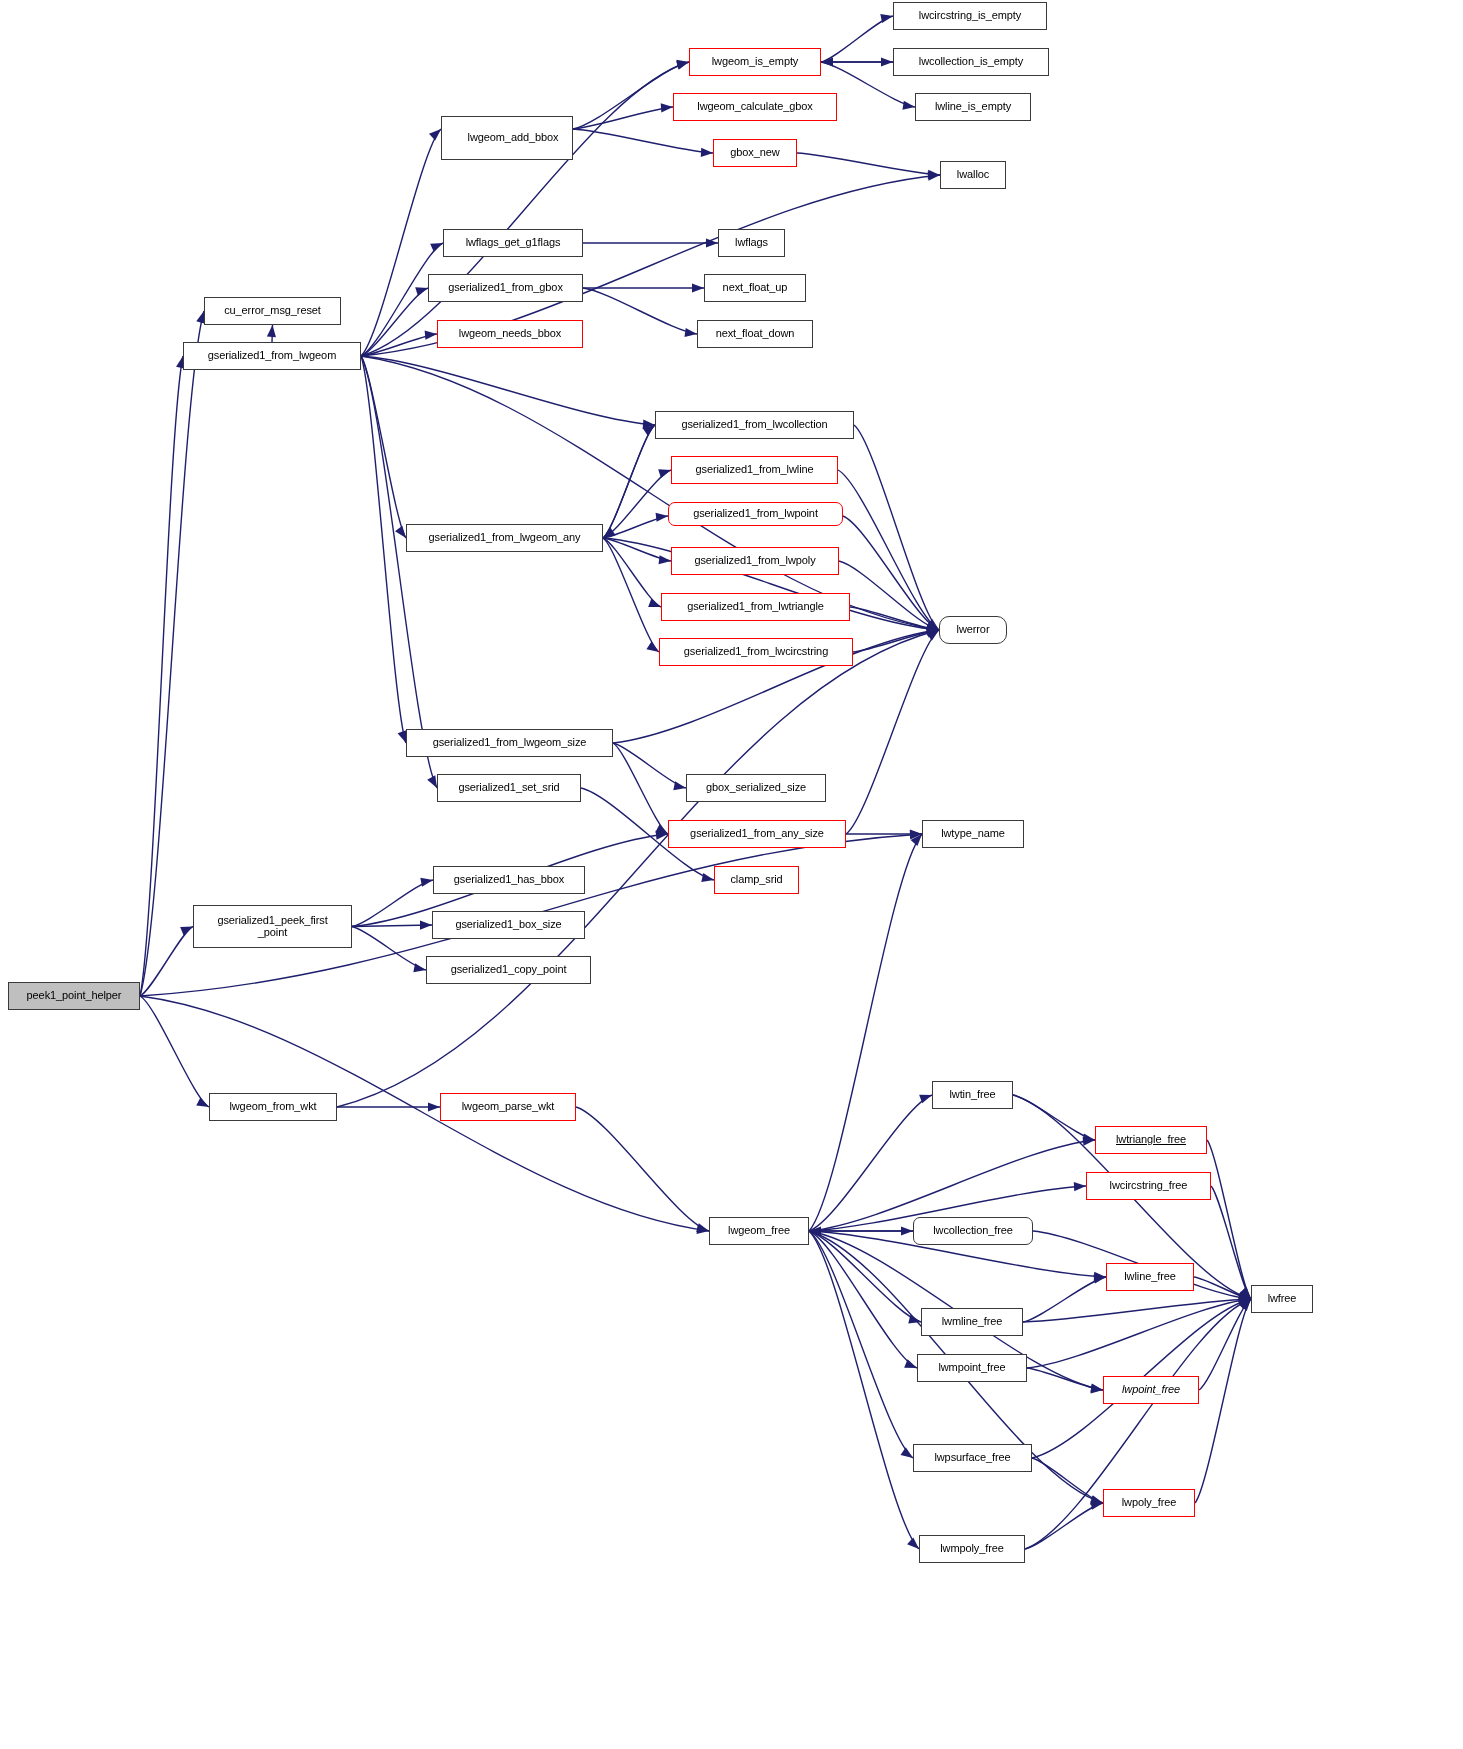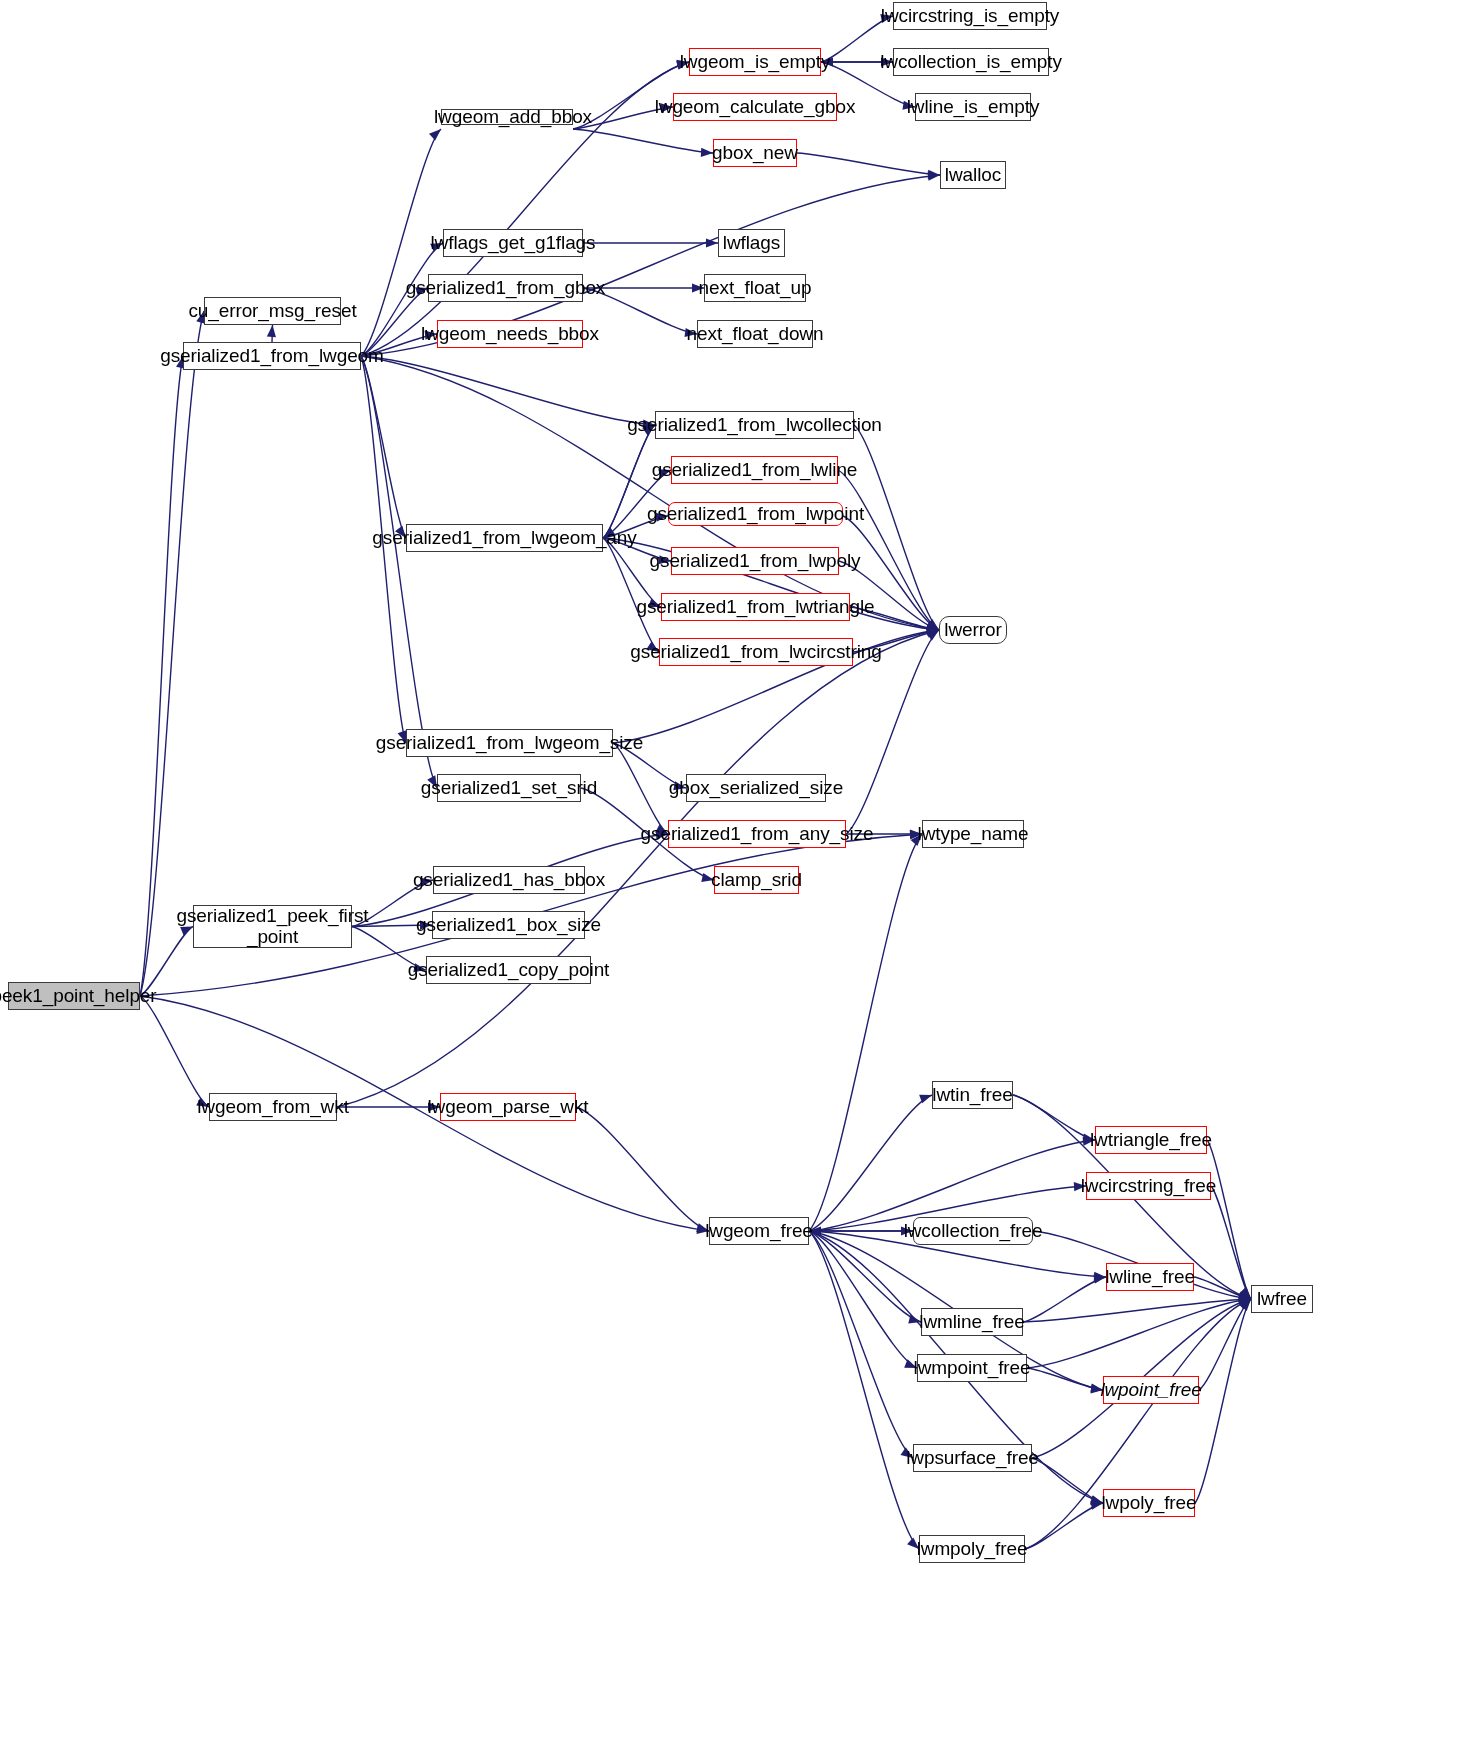--- a/index.html
+++ b/index.html
@@ -32,21 +32,21 @@
   }
   .node {
     position: absolute;
     box-sizing: border-box;
     display: flex;
     align-items: center;
     justify-content: center;
     background: #ffffff;
     border: 1.3px solid #3a3a3a;
     color: #000000;
-    font-size: 19px;
+    font-size: 11px;
     line-height: 1.08;
     text-align: center;
     white-space: pre-line;
     letter-spacing: -0.1px;
   }
   .node.red {
     border-color: #ff0000;
   }
   .node.current {
     background: #bfbfbf;
@@ -228,21 +228,21 @@
       <polygon points="0,0 -12,-4.6 -12,4.6" class="edge-head" fill="#1f1f6e" transform="translate(1103,1503) rotate(-10.68705369793701)"></polygon>
       <path class="edge-path" d="M1025,1549 C1088.3343683678195,1526.580754560064 1187.6656316321805,1321.419245439936 1251,1299" stroke="#1f1f6e"></path>
       <polygon points="0,0 -12,-4.6 -12,4.6" class="edge-head" fill="#1f1f6e" transform="translate(1251,1299) rotate(-19.493061911150956)"></polygon>
     </svg>
   <div id="node-layer">
       <div class="node" style="left: 893px; top: 2px; width: 154px; height: 28px;">lwcircstring_is_empty</div>
       <div class="node red" style="left: 689px; top: 48px; width: 132px; height: 28px;">lwgeom_is_empty</div>
       <div class="node" style="left: 893px; top: 48px; width: 156px; height: 28px;">lwcollection_is_empty</div>
       <div class="node red" style="left: 673px; top: 93px; width: 164px; height: 28px;">lwgeom_calculate_gbox</div>
       <div class="node" style="left: 915px; top: 93px; width: 116px; height: 28px;">lwline_is_empty</div>
-      <div class="node" style="left: 441px; top: 109px; width: 132px; height: 16px; padding-left: 12px;">lwgeom_add_bbox</div>
+      <div class="node" style="left: 441px; top: 116px; width: 132px; height: 44px; padding-left: 12px;">lwgeom_add_bbox</div>
       <div class="node red" style="left: 713px; top: 139px; width: 84px; height: 28px;">gbox_new</div>
       <div class="node" style="left: 940px; top: 161px; width: 66px; height: 28px;">lwalloc</div>
       <div class="node" style="left: 443px; top: 229px; width: 140px; height: 28px;">lwflags_get_g1flags</div>
       <div class="node" style="left: 718px; top: 229px; width: 67px; height: 28px;">lwflags</div>
       <div class="node" style="left: 428px; top: 274px; width: 155px; height: 28px;">gserialized1_from_gbox</div>
       <div class="node" style="left: 704px; top: 274px; width: 102px; height: 28px;">next_float_up</div>
       <div class="node" style="left: 204px; top: 297px; width: 137px; height: 28px;">cu_error_msg_reset</div>
       <div class="node red" style="left: 437px; top: 320px; width: 146px; height: 28px;">lwgeom_needs_bbox</div>
       <div class="node" style="left: 697px; top: 320px; width: 116px; height: 28px;">next_float_down</div>
       <div class="node" style="left: 183px; top: 342px; width: 178px; height: 28px;">gserialized1_from_lwgeom</div>
@@ -262,21 +262,21 @@
       <div class="node" style="left: 433px; top: 866px; width: 152px; height: 28px;">gserialized1_has_bbox</div>
       <div class="node red" style="left: 714px; top: 866px; width: 85px; height: 28px;">clamp_srid</div>
       <div class="node" style="left: 193px; top: 905px; width: 159px; height: 43px;">gserialized1_peek_first
 _point</div>
       <div class="node" style="left: 432px; top: 911px; width: 153px; height: 28px;">gserialized1_box_size</div>
       <div class="node" style="left: 426px; top: 956px; width: 165px; height: 28px;">gserialized1_copy_point</div>
       <div class="node current" style="left: 8px; top: 982px; width: 132px; height: 28px;">peek1_point_helper</div>
       <div class="node" style="left: 932px; top: 1081px; width: 81px; height: 28px;">lwtin_free</div>
       <div class="node" style="left: 209px; top: 1093px; width: 128px; height: 28px;">lwgeom_from_wkt</div>
       <div class="node red" style="left: 440px; top: 1093px; width: 136px; height: 28px;">lwgeom_parse_wkt</div>
-      <div class="node red" style="left: 1095px; top: 1126px; width: 112px; height: 28px;">lwtriangle_free</div>
+      <div class="node red" style="left: 1095px; top: 1126px; width: 112px; height: 28px; text-decoration: underline;">lwtriangle_free</div>
       <div class="node red" style="left: 1086px; top: 1172px; width: 125px; height: 28px;">lwcircstring_free</div>
       <div class="node" style="left: 709px; top: 1217px; width: 100px; height: 28px;">lwgeom_free</div>
       <div class="node" style="left: 913px; top: 1217px; width: 120px; height: 28px; border-radius: 7px;">lwcollection_free</div>
       <div class="node red" style="left: 1106px; top: 1263px; width: 88px; height: 28px;">lwline_free</div>
       <div class="node" style="left: 1251px; top: 1285px; width: 62px; height: 28px;">lwfree</div>
       <div class="node" style="left: 921px; top: 1308px; width: 102px; height: 28px;">lwmline_free</div>
       <div class="node" style="left: 917px; top: 1354px; width: 110px; height: 28px;">lwmpoint_free</div>
       <div class="node red" style="left: 1103px; top: 1376px; width: 96px; height: 28px; font-style: italic;">lwpoint_free</div>
       <div class="node" style="left: 913px; top: 1444px; width: 119px; height: 28px;">lwpsurface_free</div>
       <div class="node red" style="left: 1103px; top: 1489px; width: 92px; height: 28px;">lwpoly_free</div>

